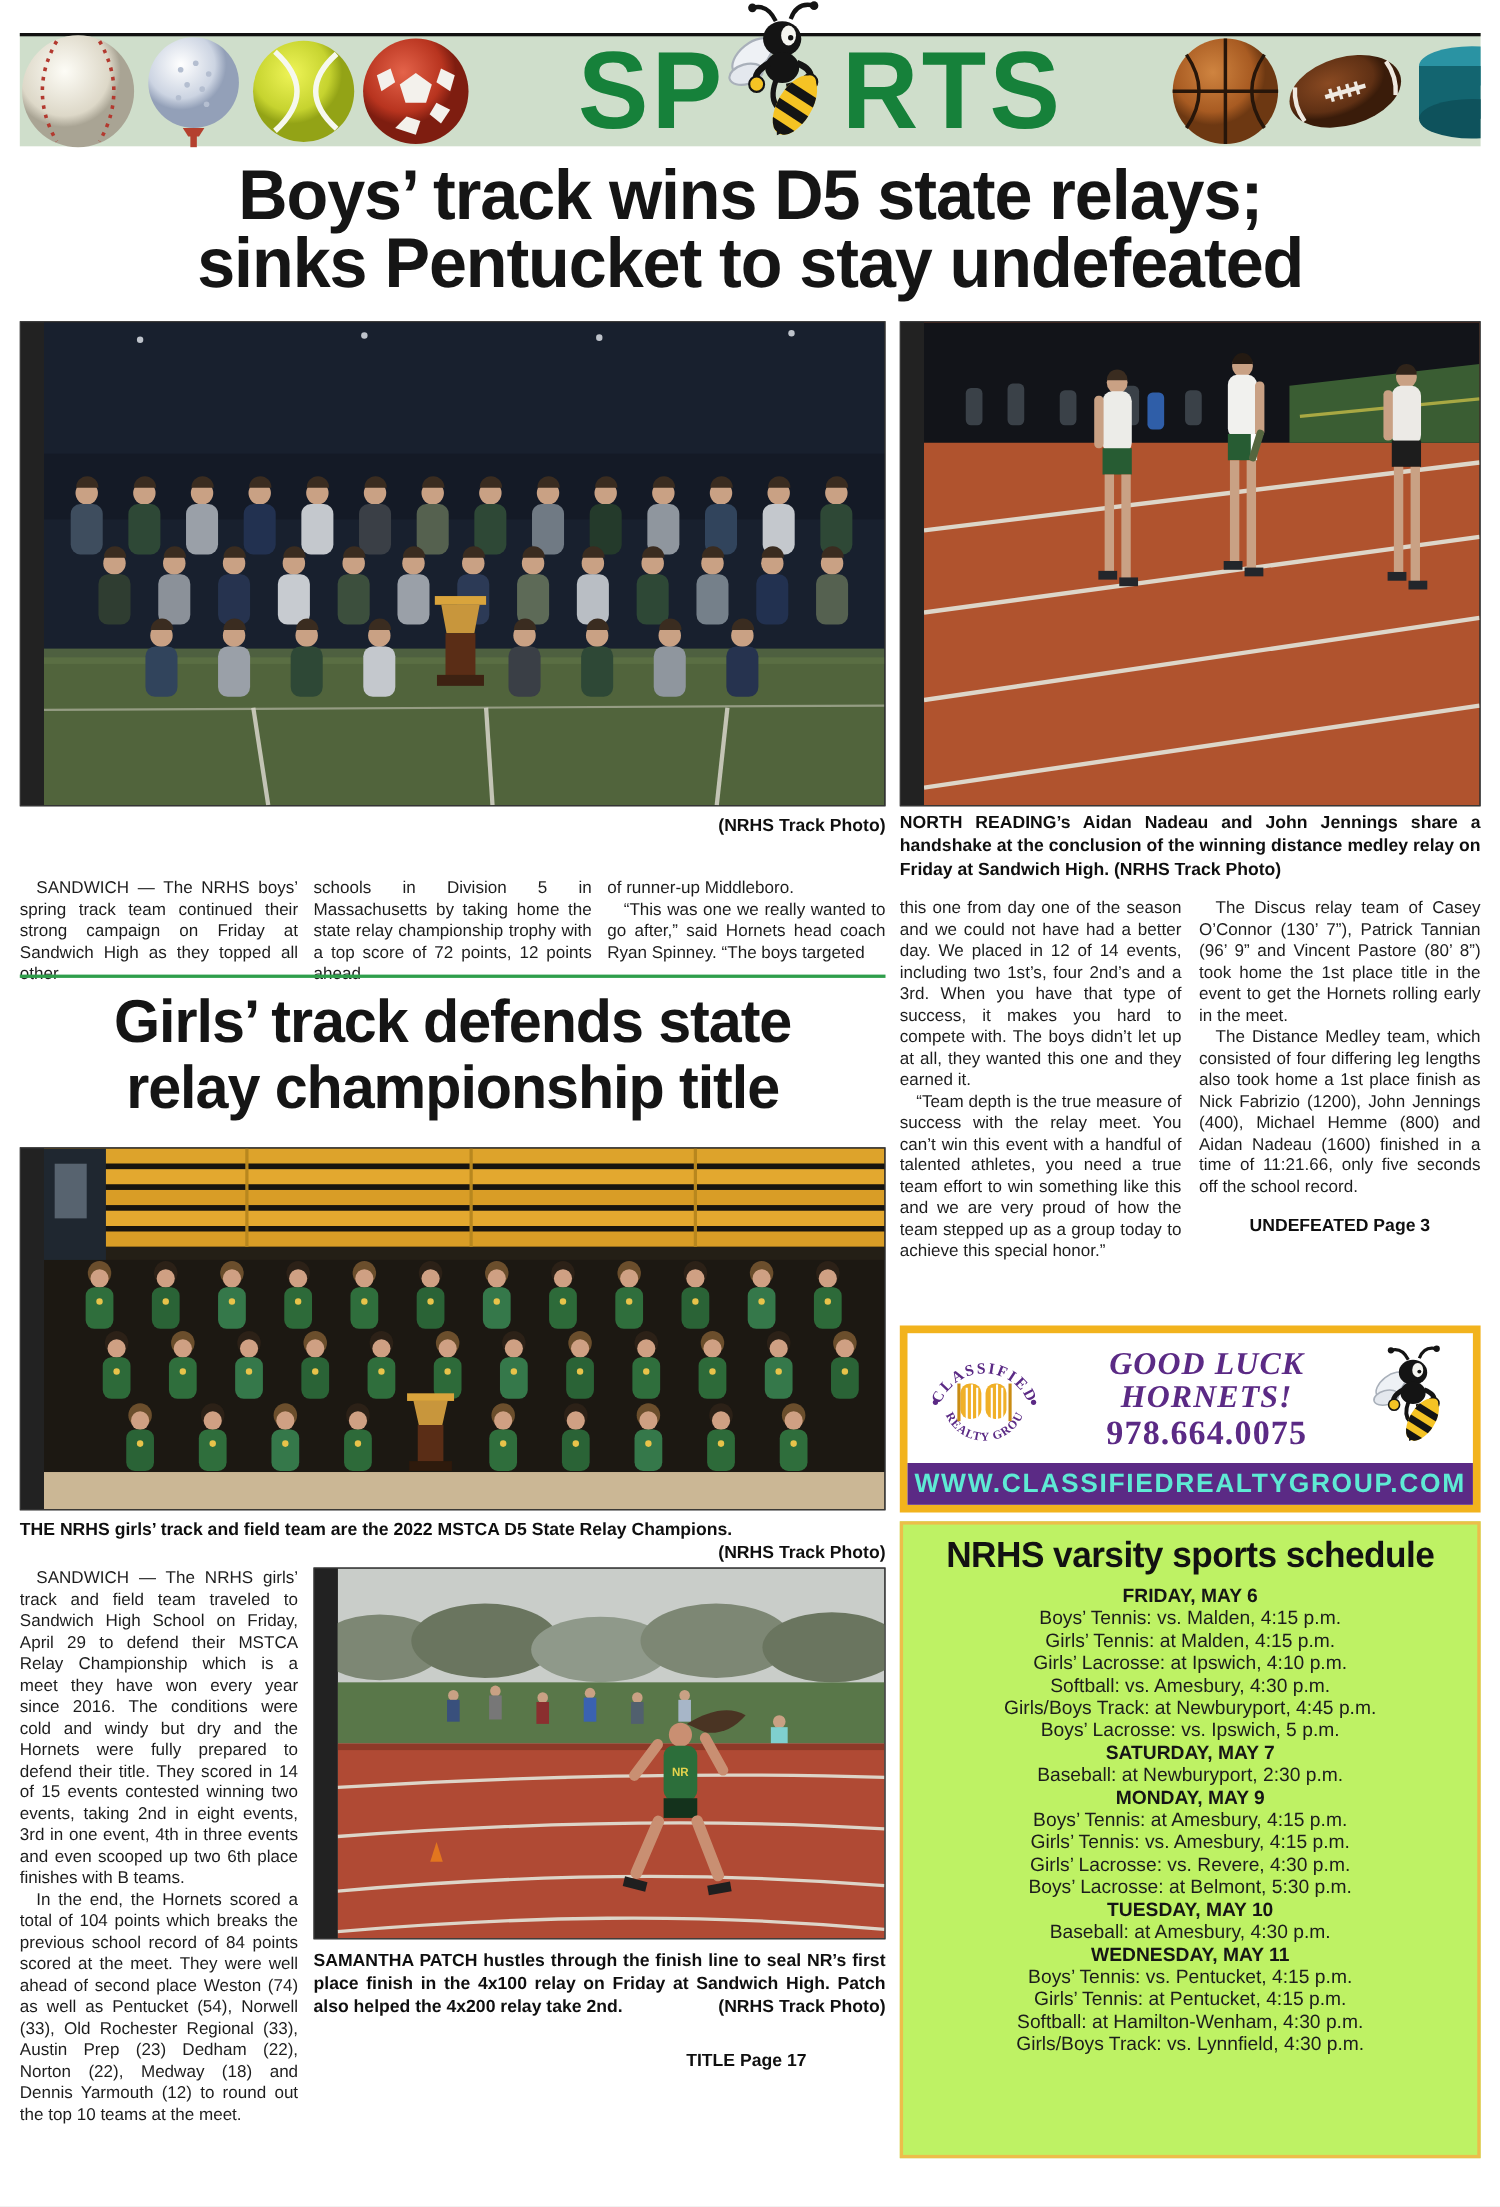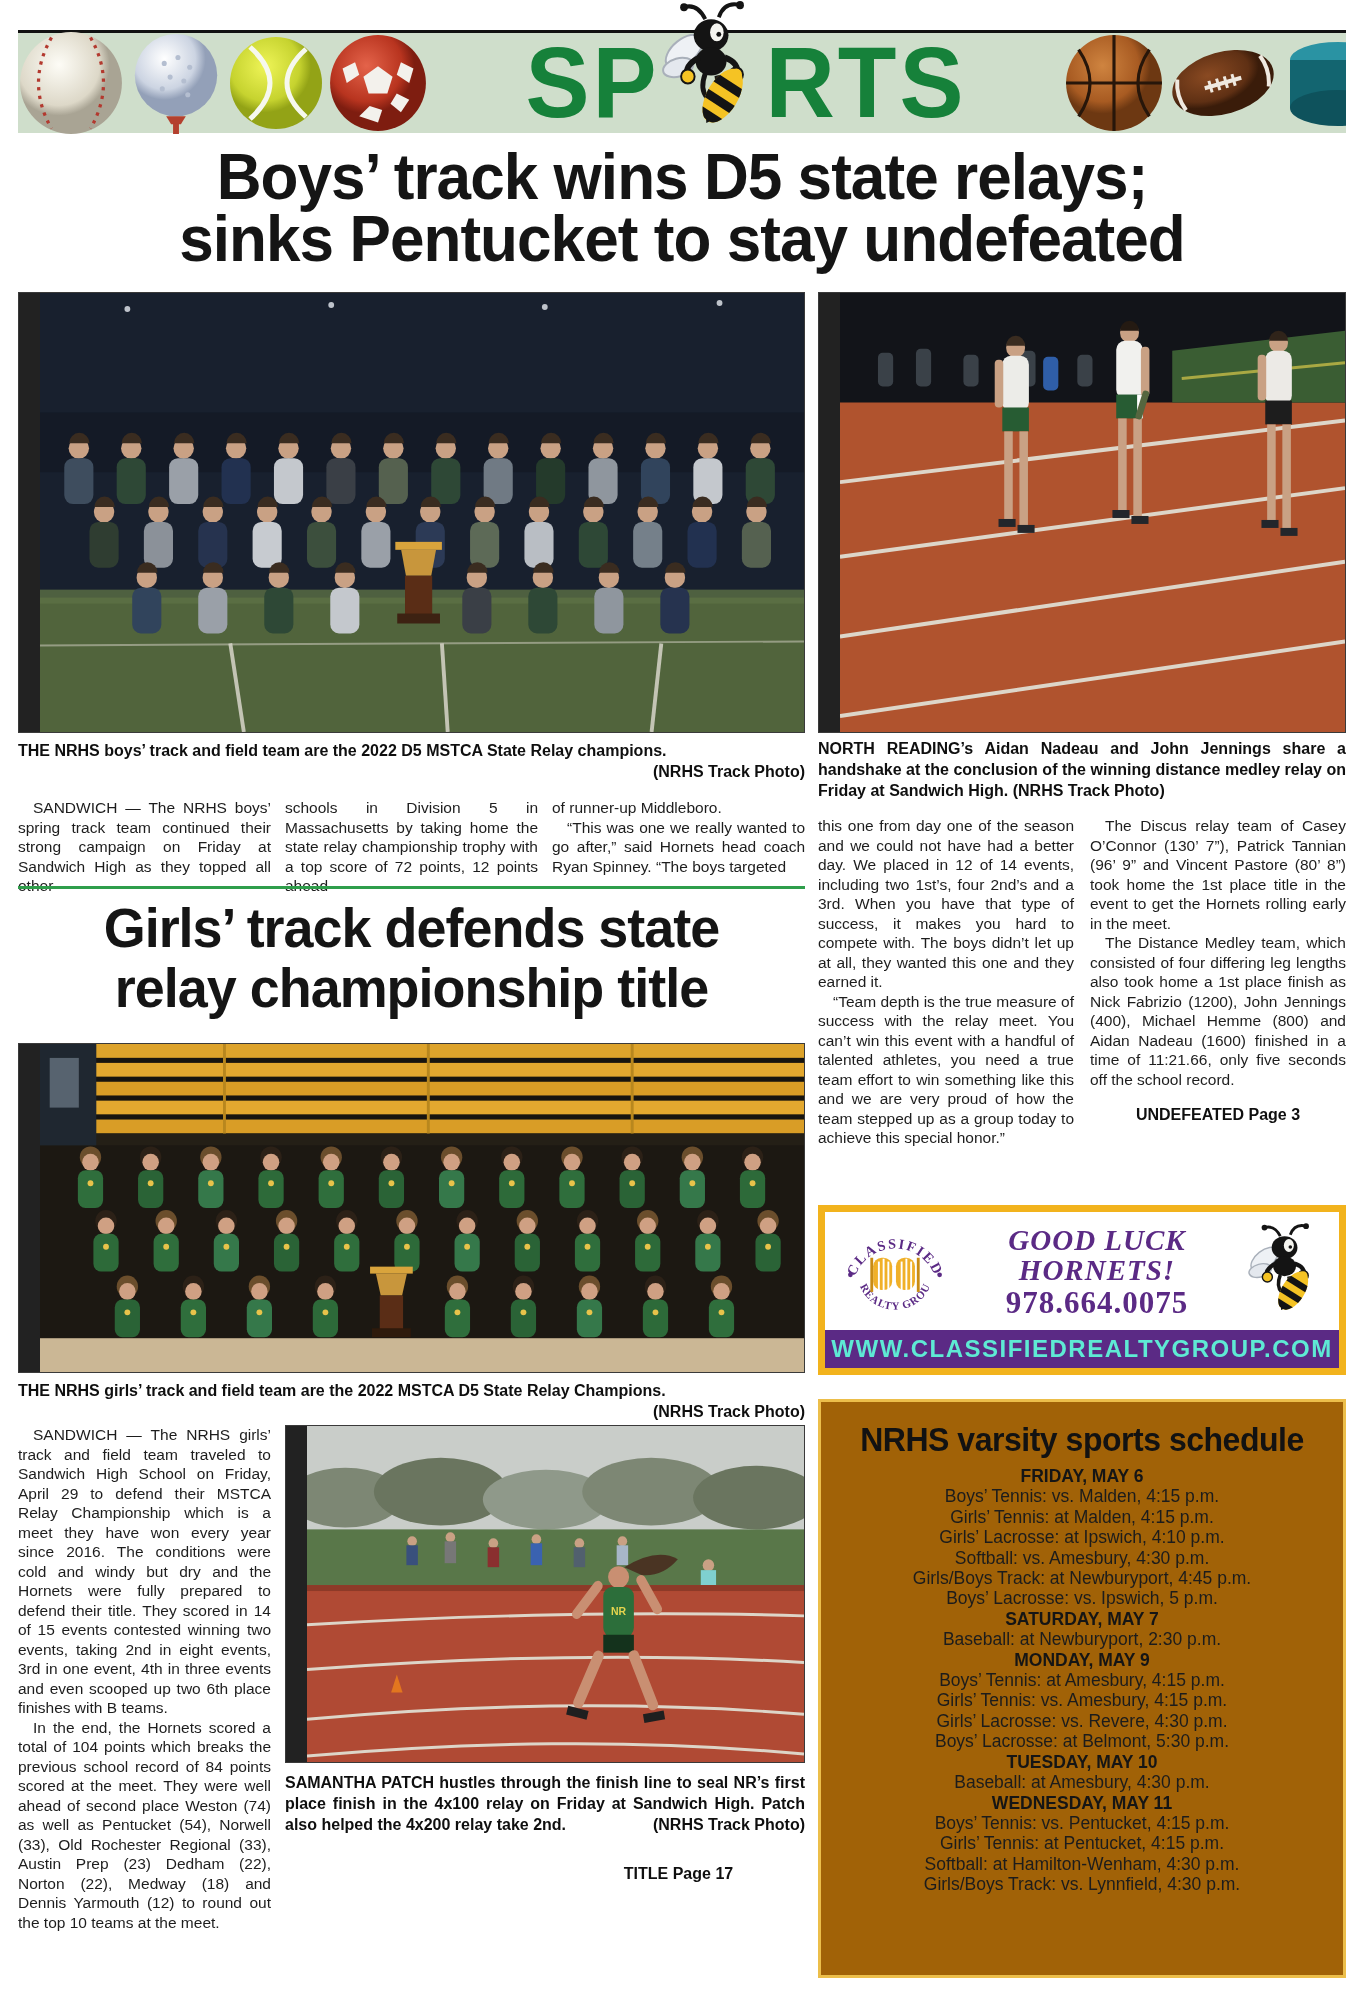--- a/index.html
+++ b/index.html
@@ -41,22 +41,22 @@
   .ad-luck{font-family:"Liberation Serif","DejaVu Serif",serif;font-style:italic;font-weight:bold;
            font-size:29px;line-height:30px;letter-spacing:1px;}
   .ad-phone{font-family:"Liberation Serif","DejaVu Serif",serif;font-weight:bold;
             font-size:31px;line-height:32px;margin-top:2px;letter-spacing:1px;}
   .ad-webbar{position:absolute;left:0;right:0;bottom:0;height:38px;background:#5b2a85;
              display:flex;align-items:center;justify-content:center;}
   .ad-web{color:#5eead4;font-weight:bold;font-size:24px;letter-spacing:1.5px;}
   .hornet-sm{width:86px;height:102px;flex:0 0 auto;}
 
   
-  .sched{border:3px solid #ecbe4a;background:#a16207;box-sizing:border-box;
-         padding:20px 8px 6px 8px;text-align:center;margin-top:16px;}
+  .sched{border:3px solid #ecbe4a;background:#bef264;box-sizing:border-box;
+         padding:10px 8px 6px 8px;text-align:center;}
   .sched-title{font-weight:bold;font-size:33px;line-height:36px;color:#121212;
                letter-spacing:-0.5px;transform:scaleX(.97);margin-bottom:8px;}
   .sd-day{font-weight:bold;font-size:17.5px;line-height:20.4px;color:#151515;}
   .sd-g{font-size:17.5px;line-height:20.4px;color:#1c1c1c;}
 </style>
 </head>
 <body>
 
 <svg width="0" height="0" style="position:absolute">
   <defs>
@@ -351,21 +351,20 @@
         <rect x="-12" y="82" width="9" height="100" fill="#c9a184"></rect>
           <rect x="4" y="82" width="9" height="106" fill="#c9a184"></rect>
         <rect x="-18" y="178" width="18" height="8" fill="#23262b"></rect>
           <rect x="2" y="186" width="18" height="8" fill="#23262b"></rect>
         <rect x="-22" y="12" width="9" height="46" rx="4" fill="#c9a184"></rect>
       </g>
     </svg>
   </div>
 
   <div class="abs caption" style="left:18px;top:740px;width:787px;">
-    <div>THE NRHS boys’ track and field team are the 2022 D5 MSTCA State Relay champions.</div>
     <div class="credit">(NRHS Track Photo)</div>
   </div>
 
   <div class="abs caption" style="left:818px;top:738px;width:528px;">NORTH READING’s Aidan Nadeau and John Jennings share a handshake at the conclusion of the winning distance medley relay on Friday at Sandwich High. (NRHS Track Photo)</div>
 
   <div class="abs body-col" style="left:18px;top:798px;width:253px;">
     <p>SANDWICH — The NRHS boys’ spring track team continued their strong campaign on Friday at Sandwich High as they topped all other</p>
   </div>
   <div class="abs body-col" style="left:285px;top:798px;width:253px;">
     <p style="text-indent:0">schools in Division 5 in Massachusetts by taking home the state relay championship trophy with a top score of 72 points, 12 points ahead</p>

